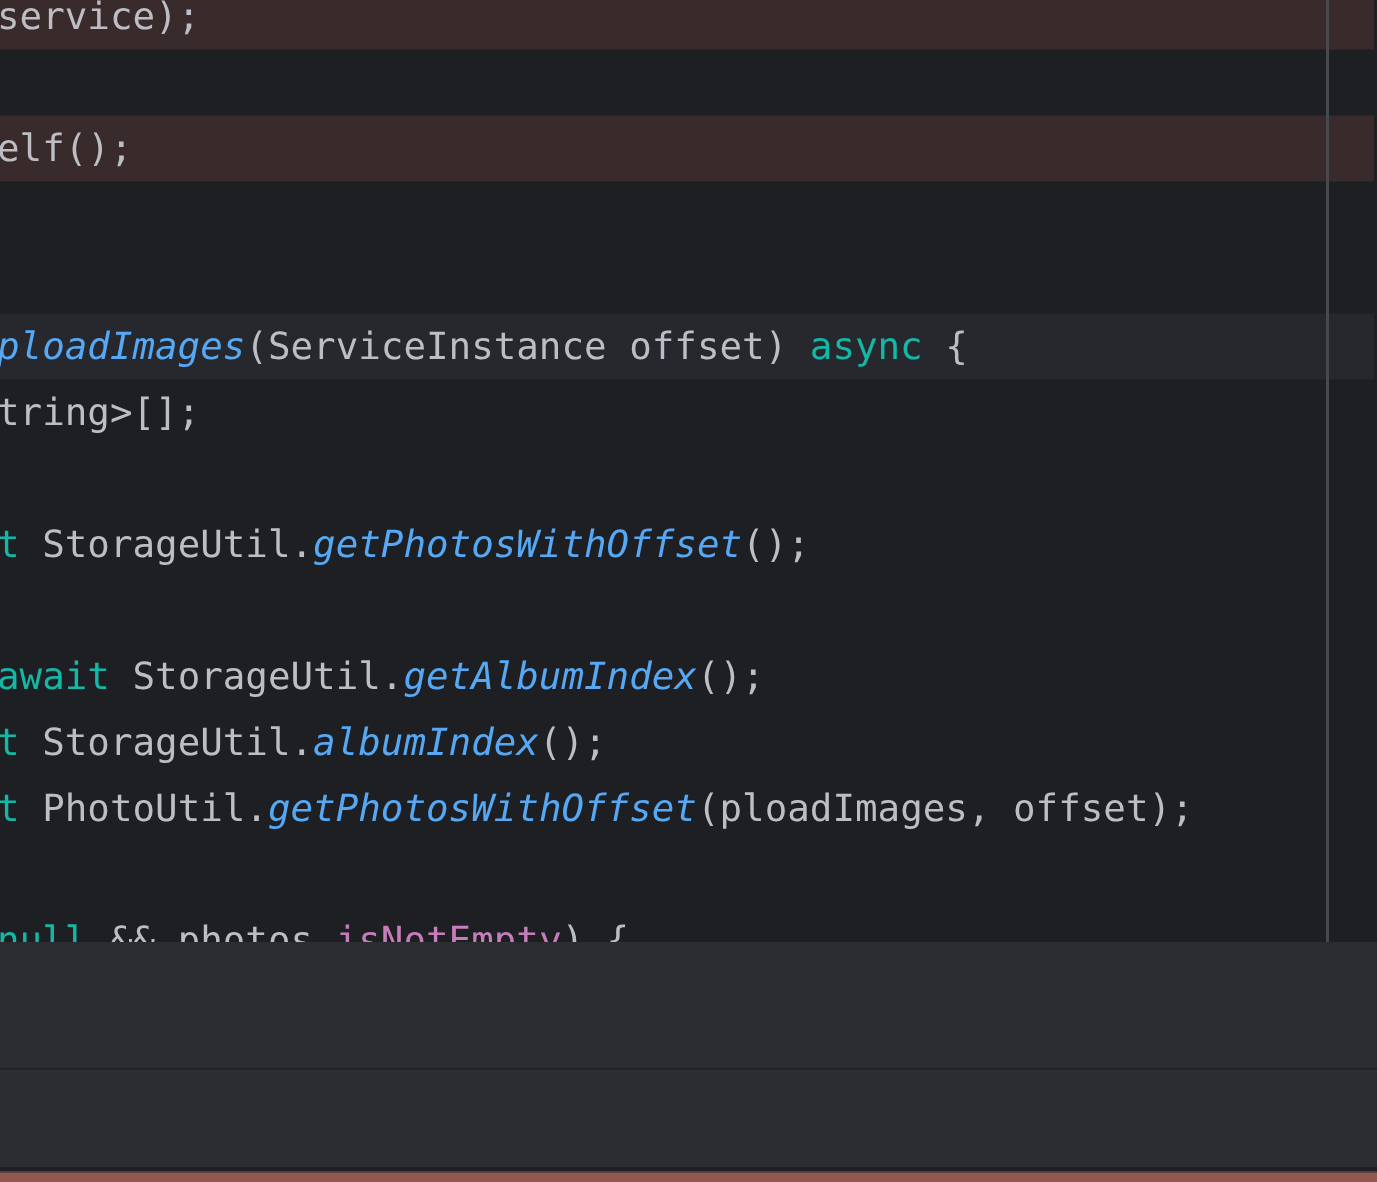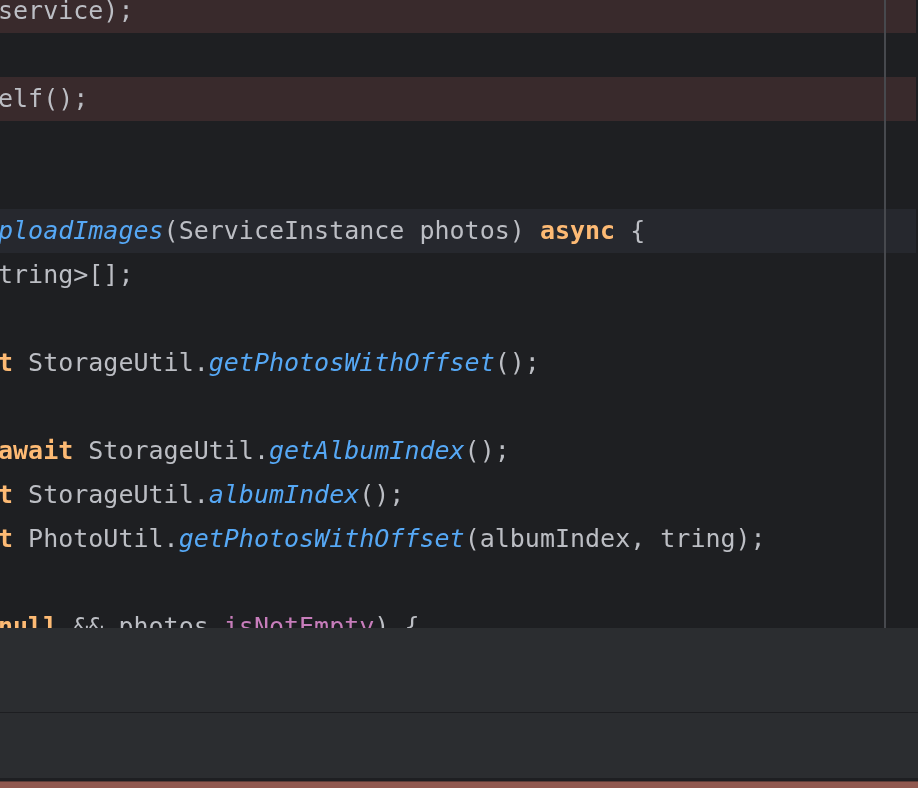--- a/index.html
+++ b/index.html
@@ -38,21 +38,21 @@
     line-height: 44px;
     font-size: 25px;
     white-space: pre;
     padding-left: 0;
     margin-left: -2px;
   }
   .code-line.hl-changed { background: #392a2c; }
   .code-line.hl-current { background: #26282e; }
   .tok { white-space: pre; }
   .tok-default  { color: #bcbec4; }
-  .tok-keyword  { color: #fdba74; font-weight: bold; }
+  .tok-keyword  { color: #14b8a6; }
   .tok-method   { color: #56a8f5; font-style: italic; }
   .tok-property { color: #c77dbb; text-align: center; }
   .margin-guide {
     position: absolute;
     left: 884px;
     top: 0;
     width: 2px;
     height: 628px;
     background: #47494e;
   }
@@ -100,28 +100,28 @@
 
 <div class="stage">
 
   <div class="editor">
     <div class="code-lines">
         <div class="code-line hl-changed" style="top: -11px;"><span class="tok tok-default">service);</span></div>
         <div class="code-line" style="top: 33px;"></div>
         <div class="code-line hl-changed" style="top: 77px;"><span class="tok tok-default">elf();</span></div>
         <div class="code-line" style="top: 121px;"></div>
         <div class="code-line" style="top: 165px;"></div>
-        <div class="code-line hl-current" style="top: 209px;"><span class="tok tok-method">ploadImages</span><span class="tok tok-default">(ServiceInstance photos) </span><span class="tok tok-keyword">async</span><span class="tok tok-default"> {</span></div>
+        <div class="code-line hl-current" style="top: 209px;"><span class="tok tok-method">ploadImages</span><span class="tok tok-default">(ServiceInstance offset) </span><span class="tok tok-keyword">async</span><span class="tok tok-default"> {</span></div>
         <div class="code-line" style="top: 253px;"><span class="tok tok-default">tring&gt;[];</span></div>
         <div class="code-line" style="top: 297px;"></div>
         <div class="code-line" style="top: 341px;"><span class="tok tok-keyword">t</span><span class="tok tok-default"> StorageUtil.</span><span class="tok tok-method">getPhotosWithOffset</span><span class="tok tok-default">();</span></div>
         <div class="code-line" style="top: 385px;"></div>
         <div class="code-line" style="top: 429px;"><span class="tok tok-keyword">await</span><span class="tok tok-default"> StorageUtil.</span><span class="tok tok-method">getAlbumIndex</span><span class="tok tok-default">();</span></div>
         <div class="code-line" style="top: 473px;"><span class="tok tok-keyword">t</span><span class="tok tok-default"> StorageUtil.</span><span class="tok tok-method">albumIndex</span><span class="tok tok-default">();</span></div>
-        <div class="code-line" style="top: 517px;"><span class="tok tok-keyword">t</span><span class="tok tok-default"> PhotoUtil.</span><span class="tok tok-method">getPhotosWithOffset</span><span class="tok tok-default">(albumIndex, tring);</span></div>
+        <div class="code-line" style="top: 517px;"><span class="tok tok-keyword">t</span><span class="tok tok-default"> PhotoUtil.</span><span class="tok tok-method">getPhotosWithOffset</span><span class="tok tok-default">(ploadImages, offset);</span></div>
         <div class="code-line" style="top: 561px;"></div>
         <div class="code-line" style="top: 605px;"><span class="tok tok-keyword">null</span><span class="tok tok-default"> &amp;&amp; photos.</span><span class="tok tok-property">isNotEmpty</span><span class="tok tok-default">) {</span></div>
       </div>
     <div class="margin-guide"></div>
   </div>
 
   <div class="panel-upper"></div>
   <div class="panel-divider"></div>
   <div class="panel-lower"></div>
   <div class="dark-strip"></div>

